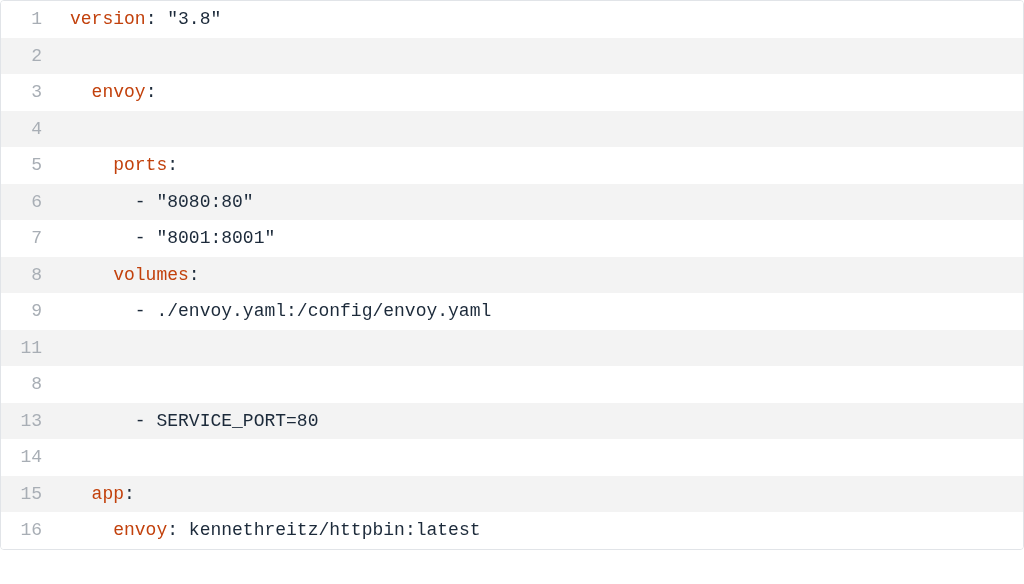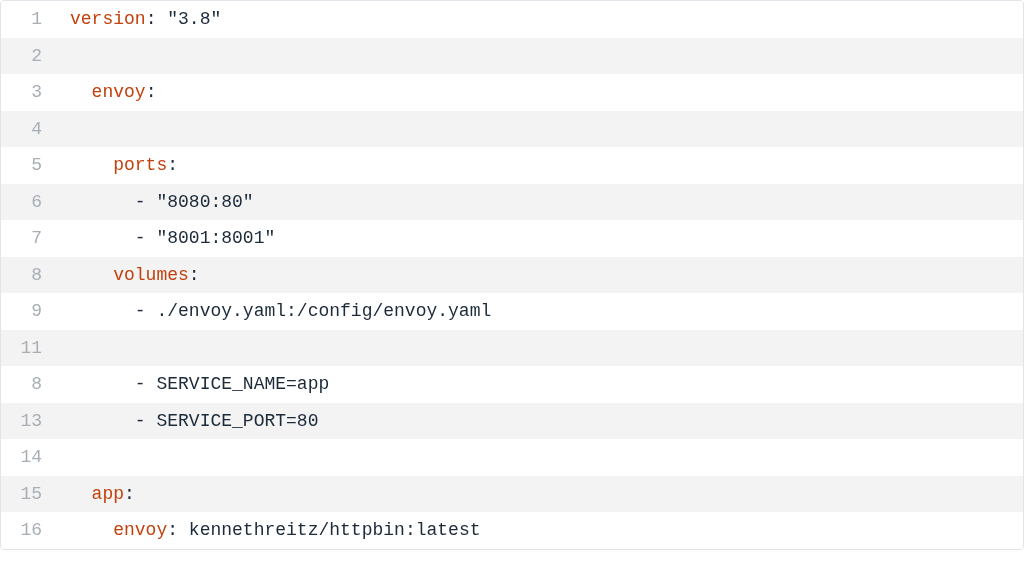--- a/index.html
+++ b/index.html
@@ -53,18 +53,18 @@
     <div class="line"><span class="lineno">1</span><span class="code"><span></span><span class="key">version</span><span class="punct">: </span><span class="str">"3.8"</span></span></div>
     <div class="line"><span class="lineno">2</span></div>
     <div class="line"><span class="lineno">3</span><span class="code"><span>  </span><span class="key">envoy</span><span class="punct">:</span></span></div>
     <div class="line"><span class="lineno">4</span></div>
     <div class="line"><span class="lineno">5</span><span class="code"><span>    </span><span class="key">ports</span><span class="punct">:</span></span></div>
     <div class="line"><span class="lineno">6</span><span class="code"><span>      </span><span class="dash">- </span><span class="str">"8080:80"</span></span></div>
     <div class="line"><span class="lineno">7</span><span class="code"><span>      </span><span class="dash">- </span><span class="str">"8001:8001"</span></span></div>
     <div class="line"><span class="lineno">8</span><span class="code"><span>    </span><span class="key">volumes</span><span class="punct">:</span></span></div>
     <div class="line"><span class="lineno">9</span><span class="code"><span>      </span><span class="dash">- </span><span class="str">./envoy.yaml:/config/envoy.yaml</span></span></div>
     <div class="line"><span class="lineno">11</span></div>
-    <div class="line"><span class="lineno">8</span><span class="code"><span>      </span><span class="dash">- </span><span class="str">SERVICE_NAME=app</span></span></div>
+    <div class="line"><span class="lineno">8</span></div>
     <div class="line"><span class="lineno">13</span><span class="code"><span>      </span><span class="dash">- </span><span class="str">SERVICE_PORT=80</span></span></div>
     <div class="line"><span class="lineno">14</span><span class="code"><span></span></span></div>
     <div class="line"><span class="lineno">15</span><span class="code"><span>  </span><span class="key">app</span><span class="punct">:</span></span></div>
     <div class="line"><span class="lineno">16</span><span class="code"><span>    </span><span class="key">envoy</span><span class="punct">: </span><span class="str">kennethreitz/httpbin:latest</span></span></div>
   </div>
 
 </body></html>

